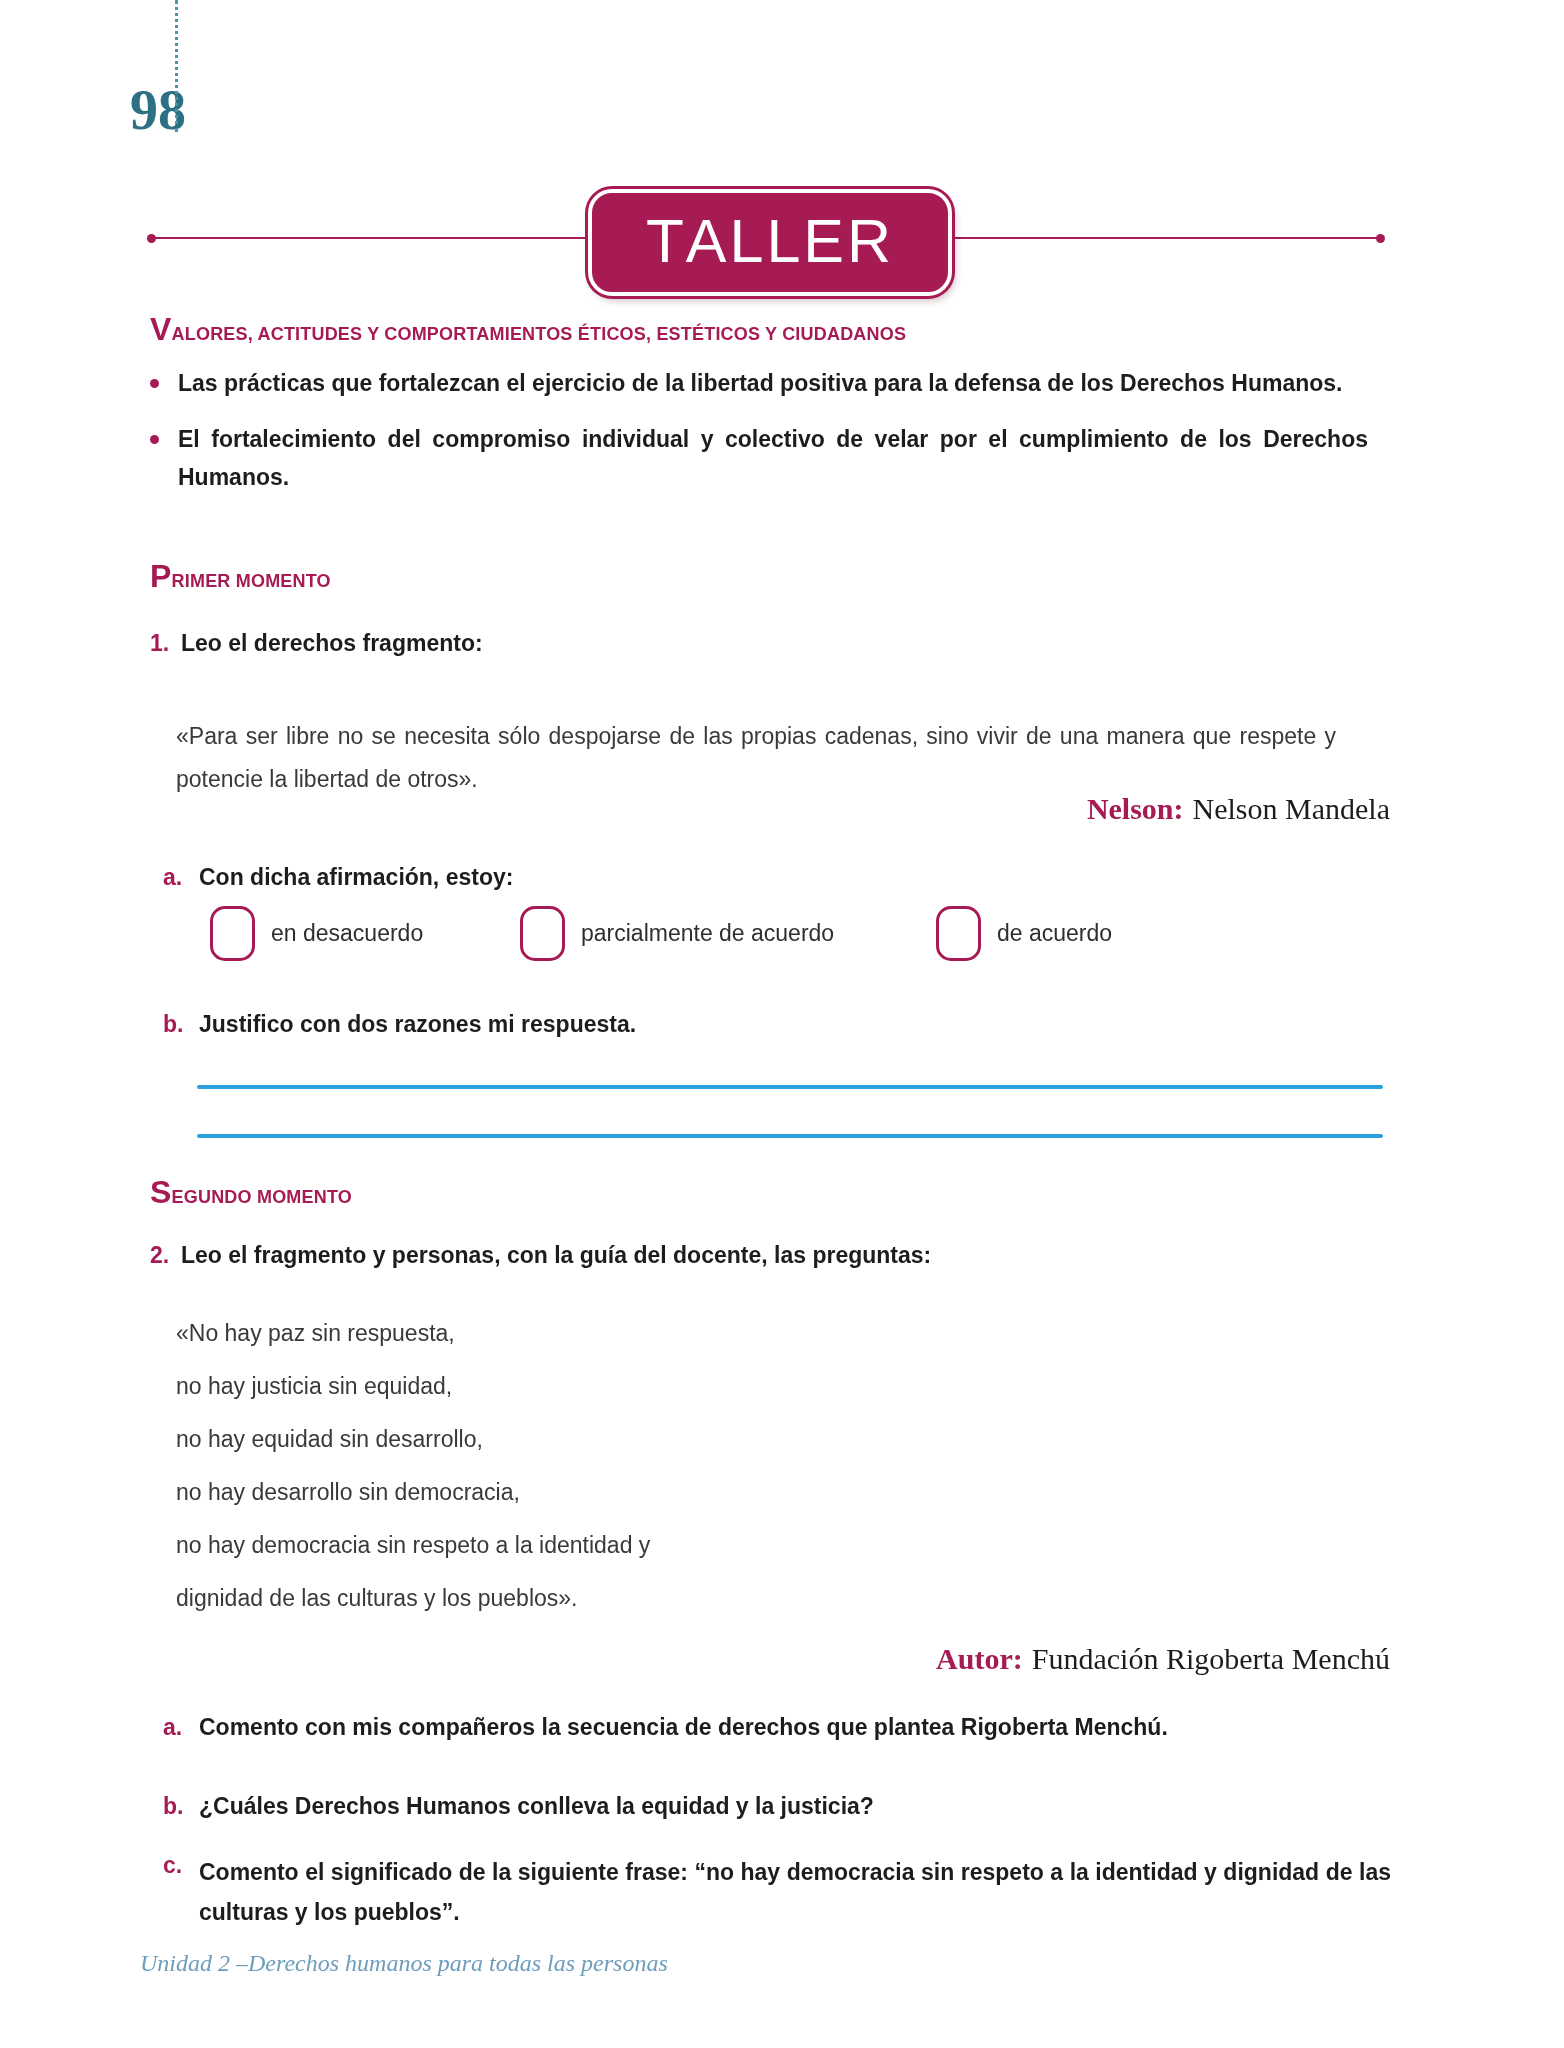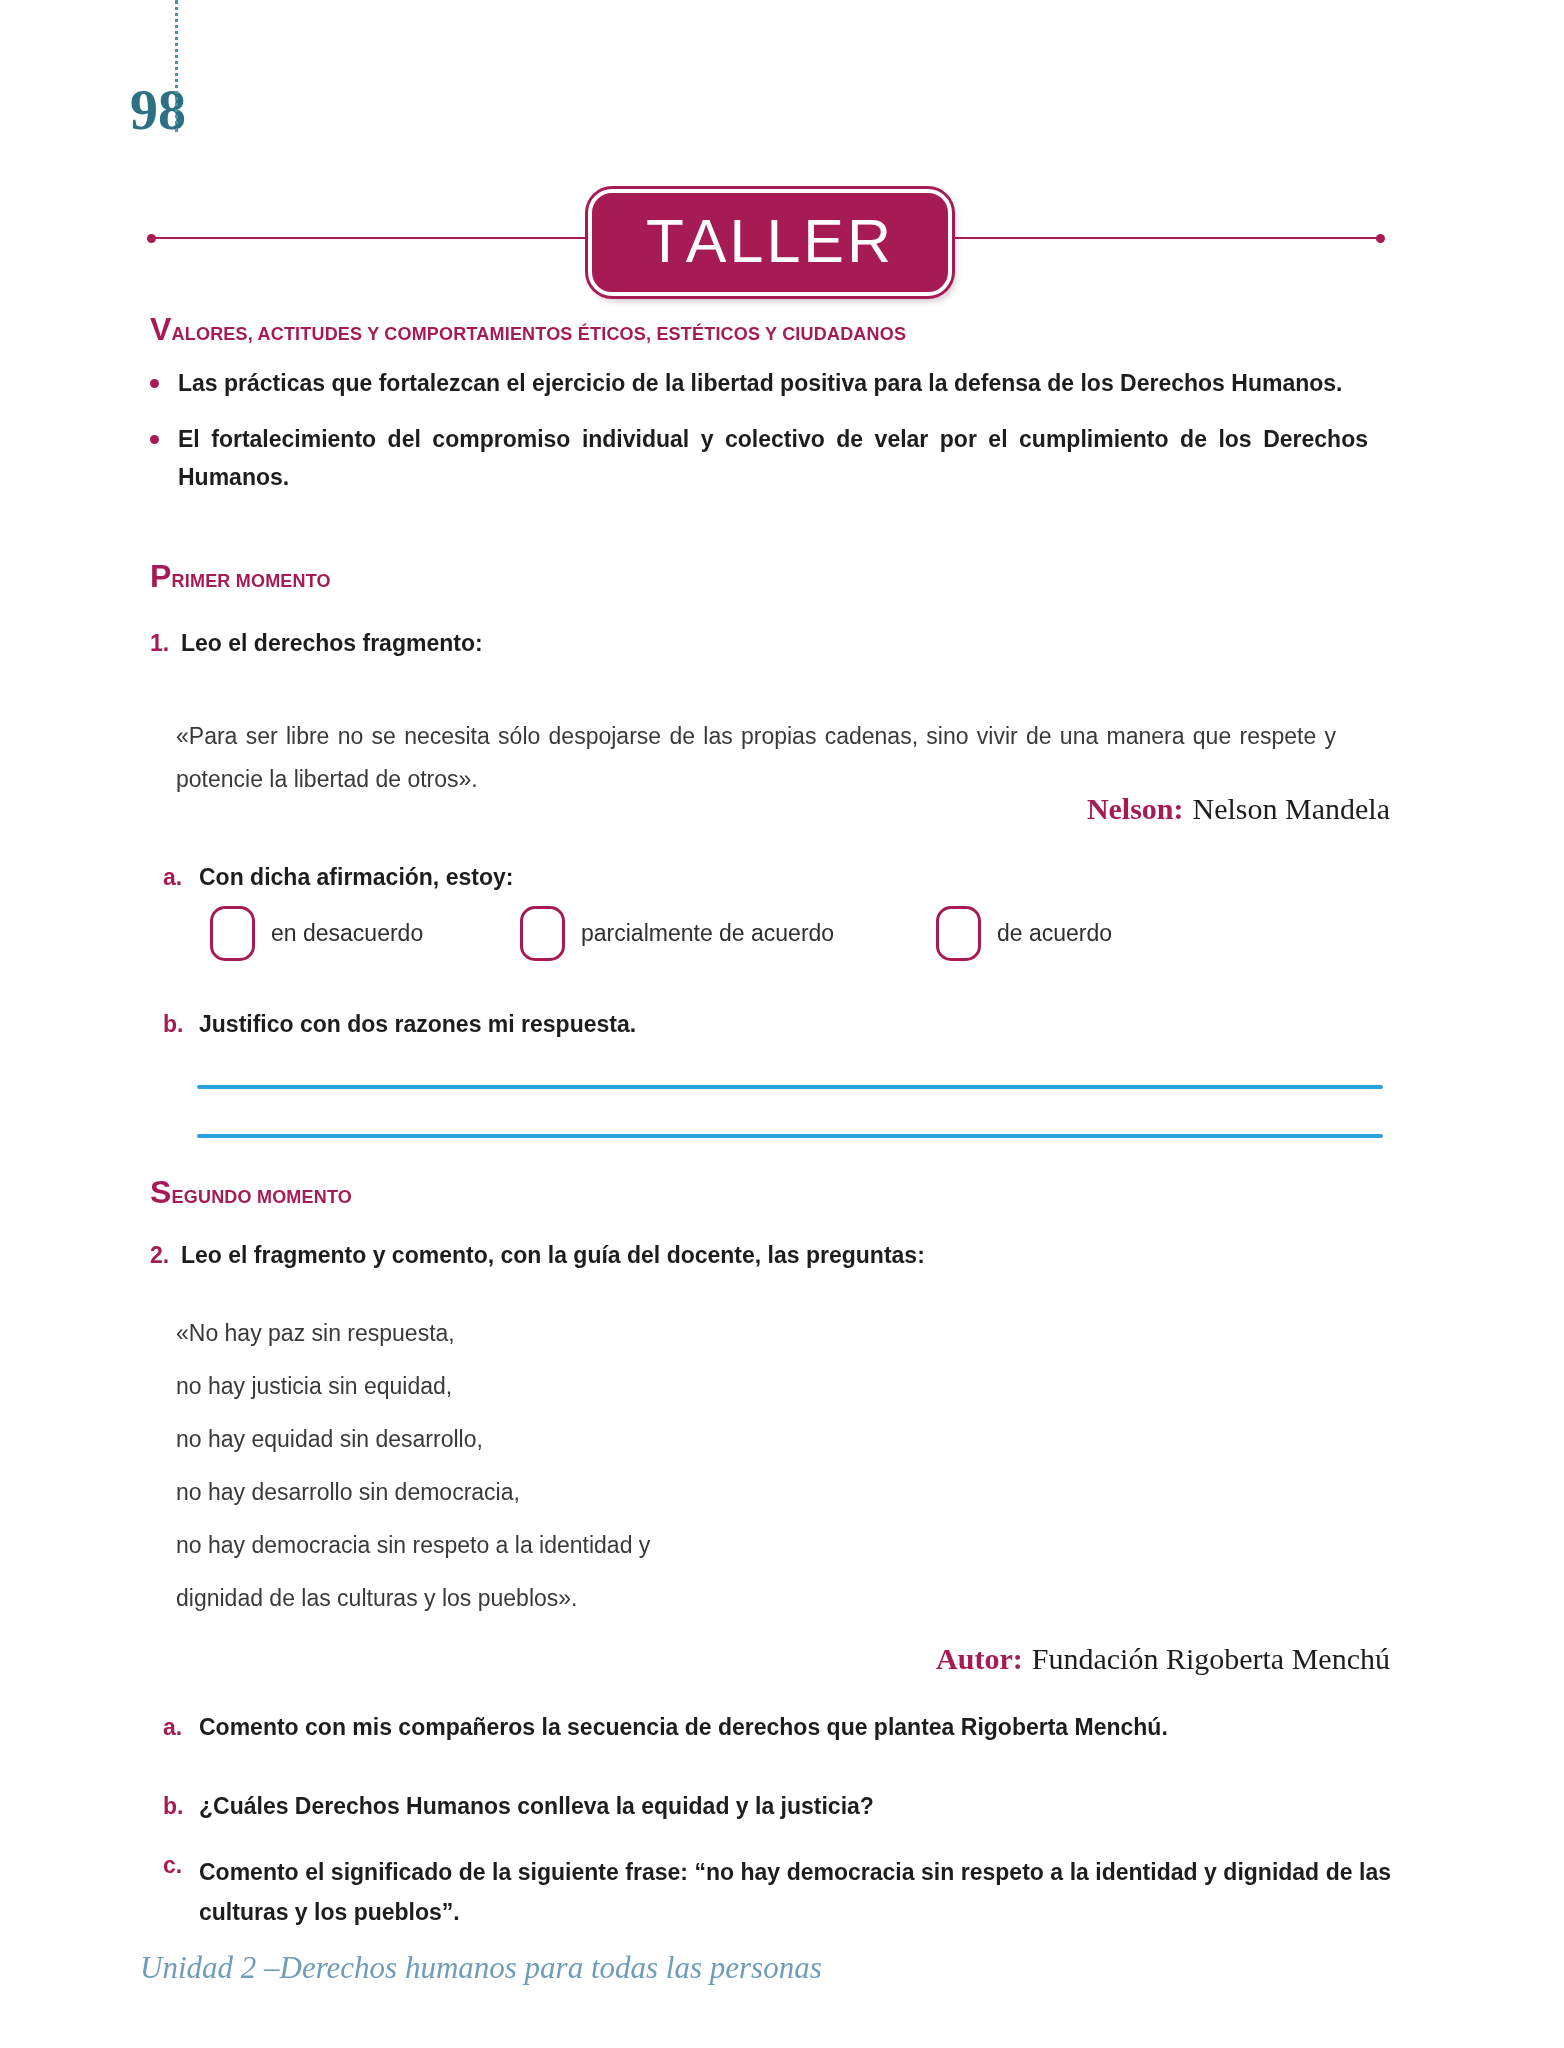--- a/index.html
+++ b/index.html
@@ -50,21 +50,21 @@
   .source .src-label{color:#a61b54;font-weight:bold;margin-right:9px;}
   
   .option{position:absolute;top:906px;display:flex;align-items:center;gap:16px;}
   .option .cb{width:45px;height:55px;border:3px solid #a61b54;border-radius:15px;background:#fff;box-sizing:border-box;}
   .option .ol{font-size:23px;color:#2f2f2e;}
   
   .blue-line{position:absolute;left:197px;width:1186px;height:4px;background:#2aa0dc;border-radius:2px;}
   
   .footer{
     position:absolute;left:140px;top:1950px;
-    font-family:"Liberation Serif",serif;font-style:italic;font-size:31px;color:#6e9cbb;white-space:nowrap;
+    font-family:"Liberation Serif",serif;font-style:italic;font-size:24px;color:#6e9cbb;white-space:nowrap;
   }
 </style>
 </head>
 <body>
 
 <div class="page">
 
   <div class="page-num">98</div>
   <div class="dotline"></div>
 
@@ -131,21 +131,21 @@
 
   <div class="blue-line" style="top:1085px"></div>
   <div class="blue-line" style="top:1134px"></div>
 
   <div class="sec-heading" style="left:150px;top:1174px">
     <span class="hc">S</span><span class="hs">EGUNDO MOMENTO</span>
   </div>
 
   <div class="item num oneline" style="left:150px;top:1242px">
     <span class="lbl">2.</span>
-    <p>Leo el fragmento y comento, con la guía del docente, las preguntas:</p>
+    <p>Leo el fragmento y personas, con la guía del docente, las preguntas:</p>
   </div>
 
   <div class="poem">
     <p>«No hay paz sin respuesta,</p>
     <p>no hay justicia sin equidad,</p>
     <p>no hay equidad sin desarrollo,</p>
     <p>no hay desarrollo sin democracia,</p>
     <p>no hay democracia sin respeto a la identidad y</p>
     <p>dignidad de las culturas y los pueblos».</p>
   </div>

